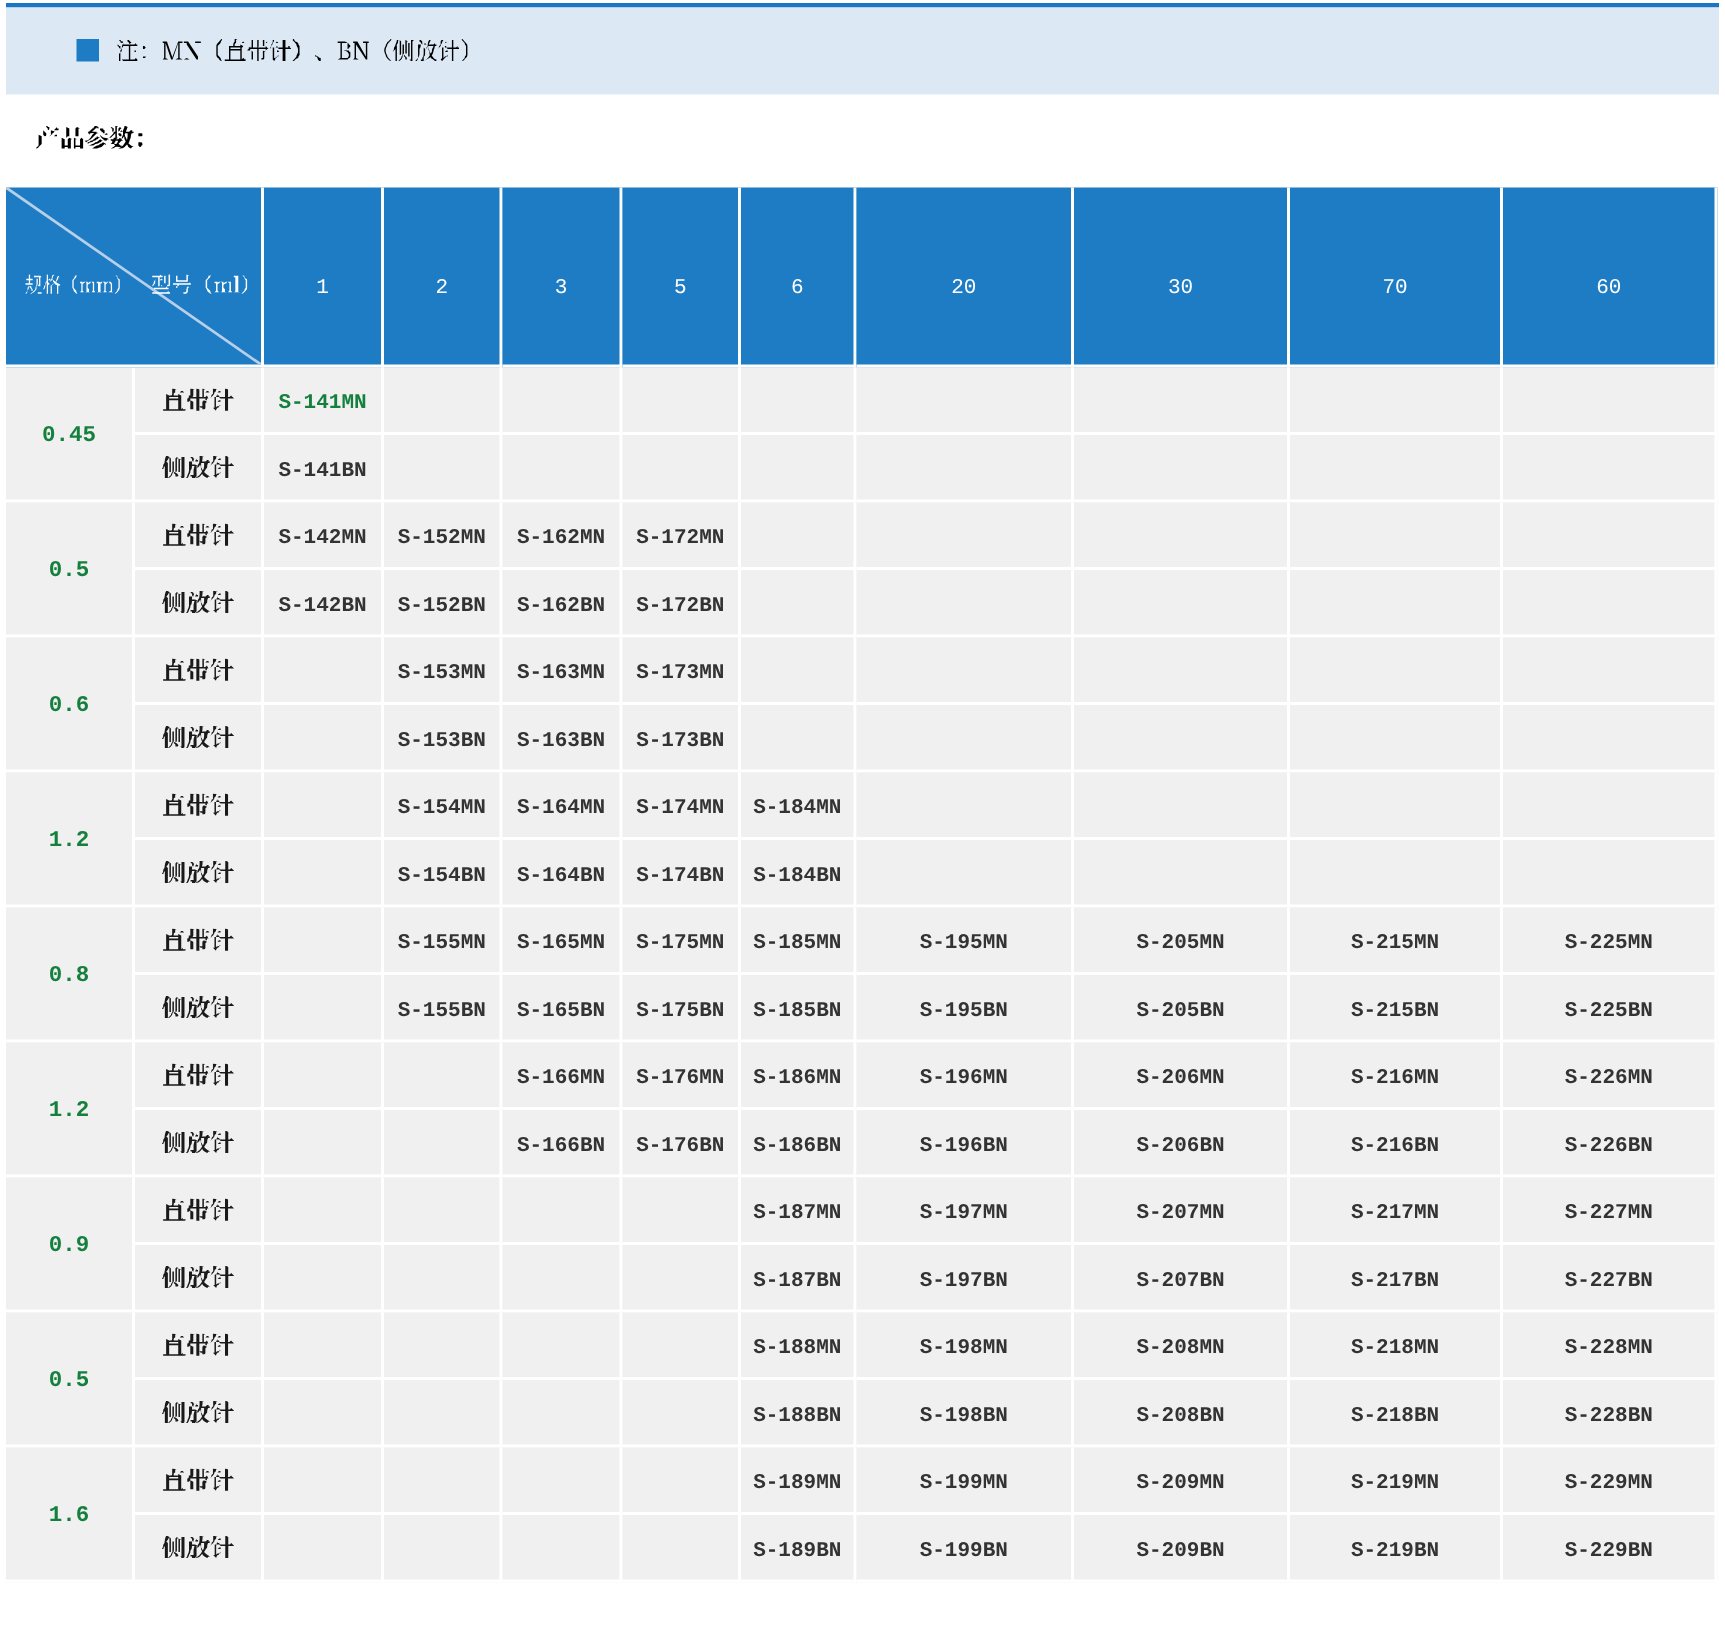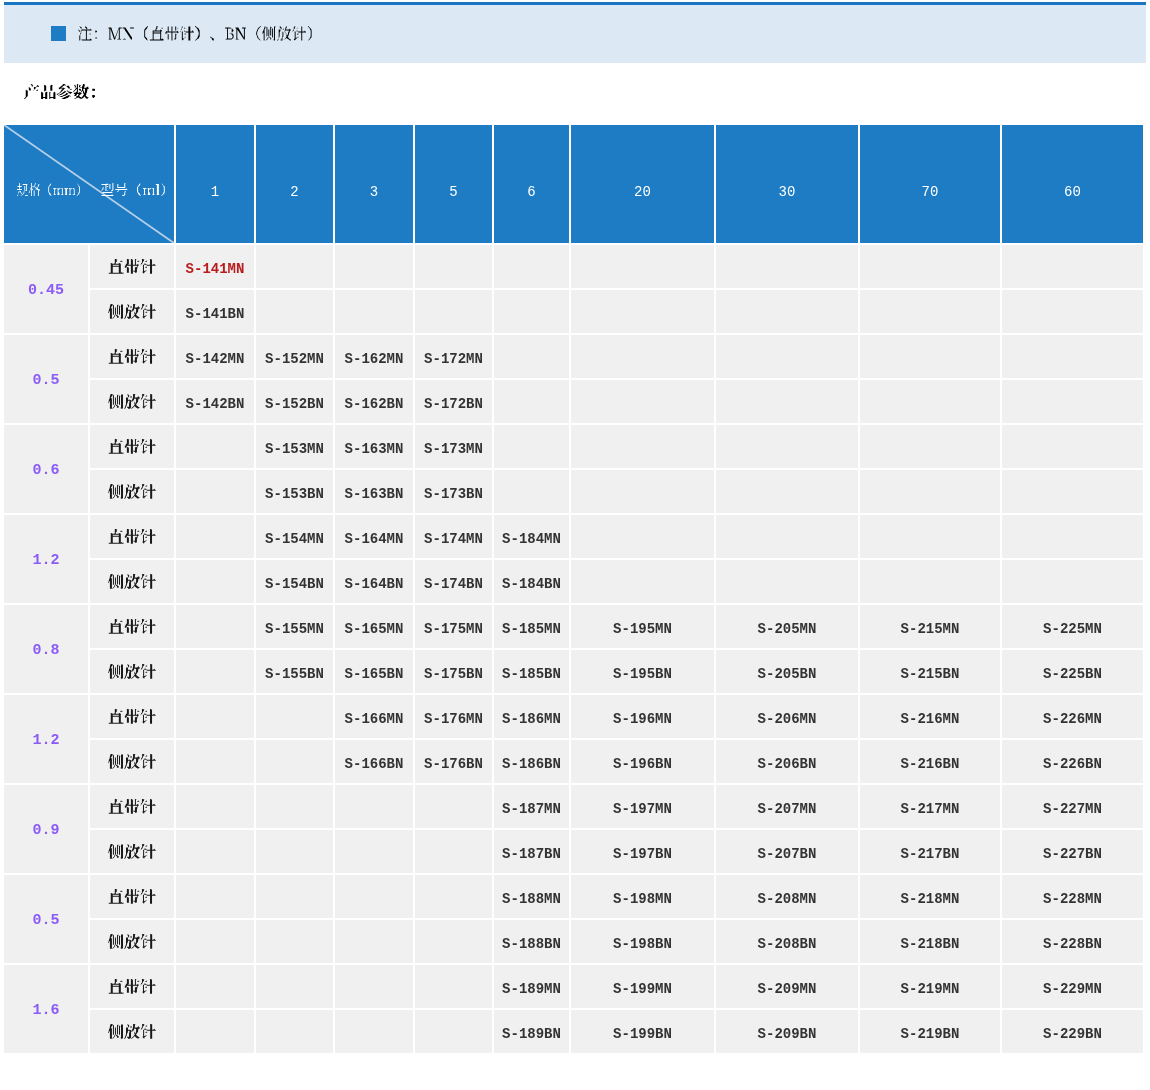--- a/index.html
+++ b/index.html
@@ -14,24 +14,24 @@
         table-layout:fixed;width:1141px}
   th,td{box-sizing:border-box;border-right:2px solid #fff;border-bottom:2px solid #fff;
         padding:0;vertical-align:middle;text-align:center}
   thead th{background:#1d7cc4;height:120px;color:#fff;font-size:14px;font-weight:400}
   .colh{padding-top:16px}
   .corner{position:relative}
   .diag{position:absolute;left:0;top:0;width:100%;height:100%}
   .c-spec{position:absolute;left:13px;top:58px;color:#fff}
   .c-model{position:absolute;left:97px;top:58px;color:#fff}
   tbody td,tbody th{background:#f0f0f0;height:45px}
-  .spec{font-weight:700;font-size:15px;color:#8b5cf6;padding-top:3px}
+  .spec{font-weight:700;font-size:15px;color:#15803d;padding-top:3px}
   .rl .rlg{vertical-align:middle}
   .mc{font-size:14px;color:#333;font-weight:700;padding-top:4px}
-  .hl{color:#b91c1c}
+  .hl{color:#15803d}
   .glyph{display:block}
 </style>
 </head>
 <body>
 
 <svg width="0" height="0" style="position:absolute" aria-hidden="true">
     <defs>
       <symbol id="g-mn" viewBox="0.6 -13.7 47.0 15.1">
         <path fill="#1a1a1a" d="M3 -10 5 -9H11L11 -10L13 -9Q13 -8 13 -8Q13 -8 13 -8V1H11V-8H5V1H3V-9ZM14 -1Q14 -1 14 -1Q14 -1 14 -0Q15 -0 15
 -0Q15 0 16 0Q16 1 15 1H1L1 0H13ZM10 -13Q9 -13 9 -13Q9 -12 9 -11Q8 -11 8 -10Q8 -9 8 -9H6Q7 -9 7 -10Q7 -11 7

